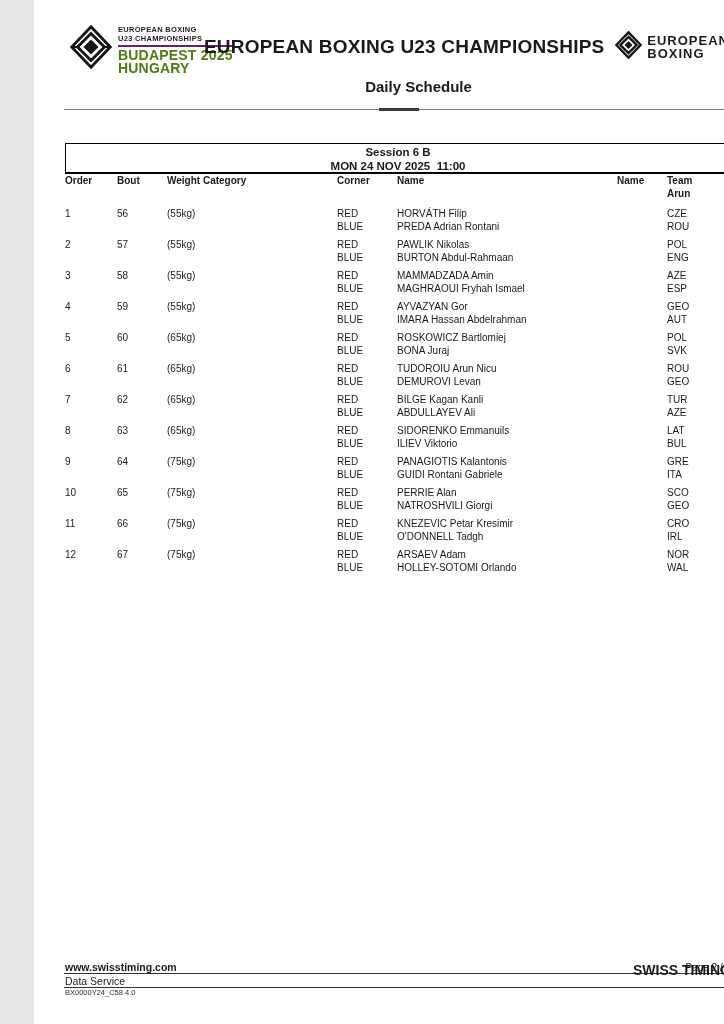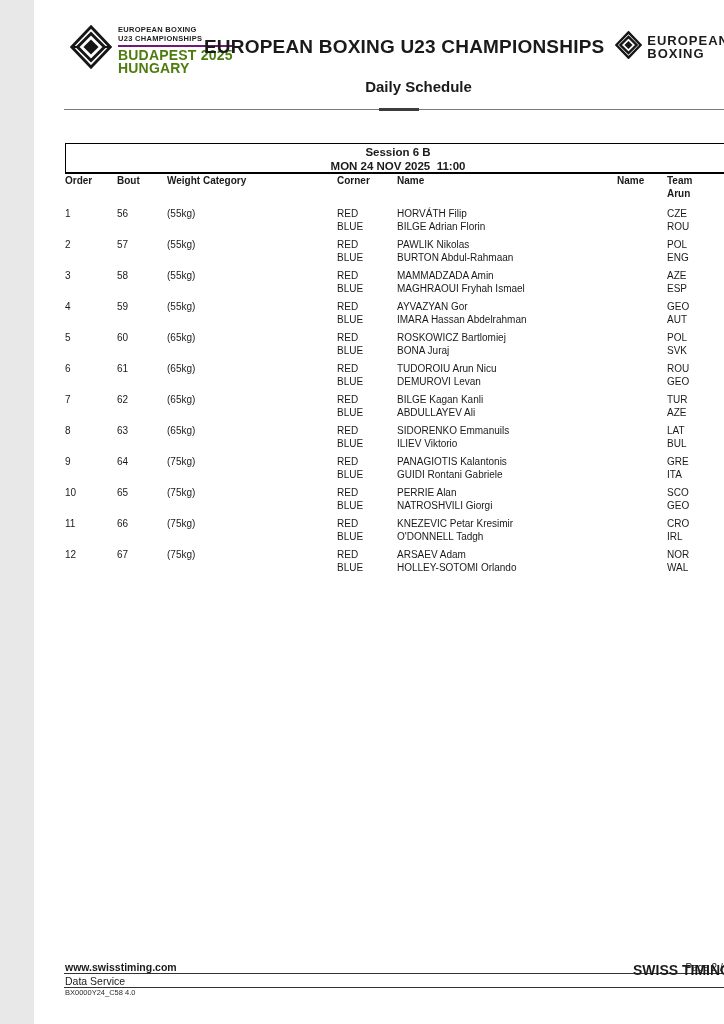--- a/index.html
+++ b/index.html
@@ -143,21 +143,21 @@
       <td class="c-corner">RED</td>
       <td class="c-name">HORVÁTH Filip</td>
       <td class="c-seed"></td>
       <td class="c-team">CZE</td>
     </tr>
     <tr>
       <td></td>
       <td></td>
       <td></td>
       <td class="c-corner">BLUE</td>
-      <td class="c-name">BILGE Adrian Florin</td>
+      <td class="c-name">PREDA Adrian Rontani</td>
       <td class="c-seed"></td>
       <td class="c-team">ROU</td>
     </tr>
   </tbody>
       <tbody>
     <tr class="first">
       <td class="c-order">2</td>
       <td class="c-bout">57</td>
       <td class="c-weight">(55kg)</td>
       <td class="c-corner">RED</td>

